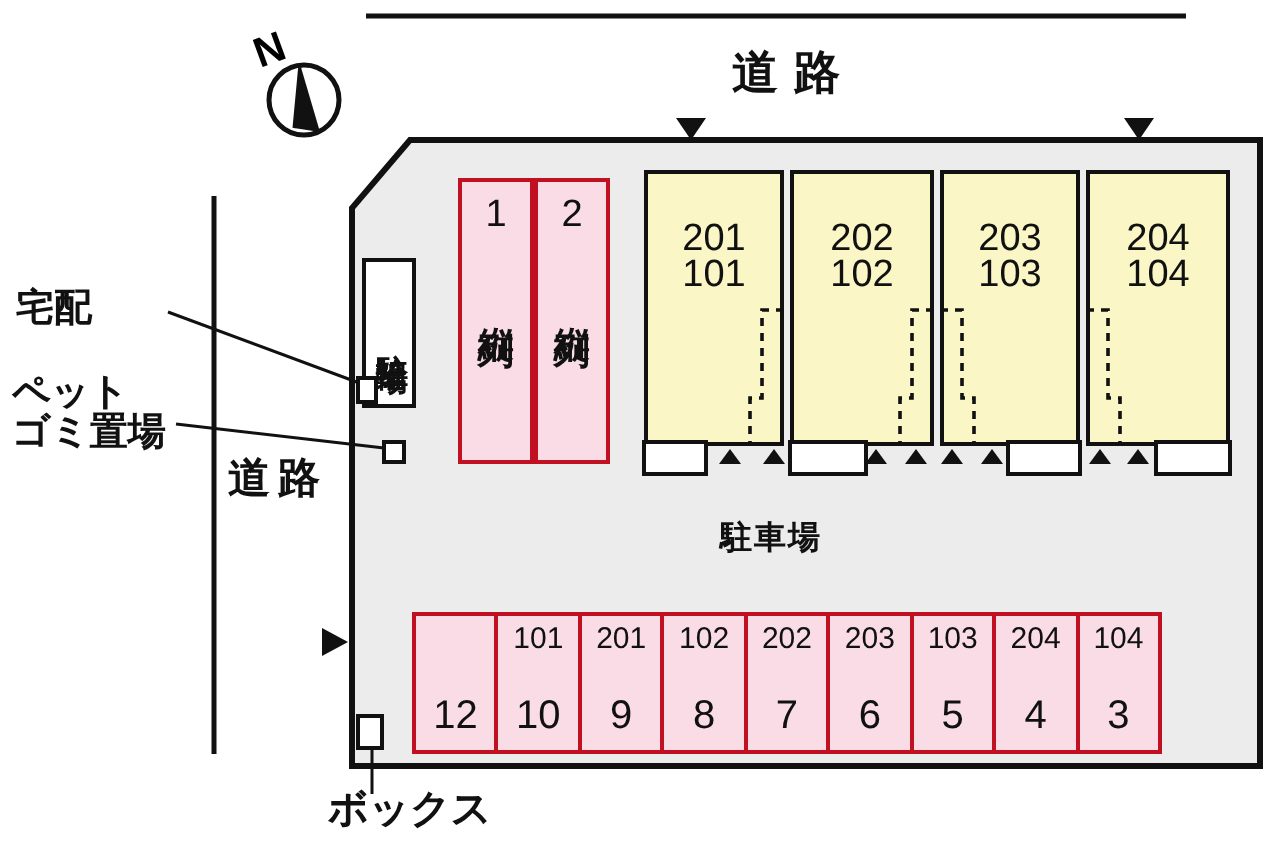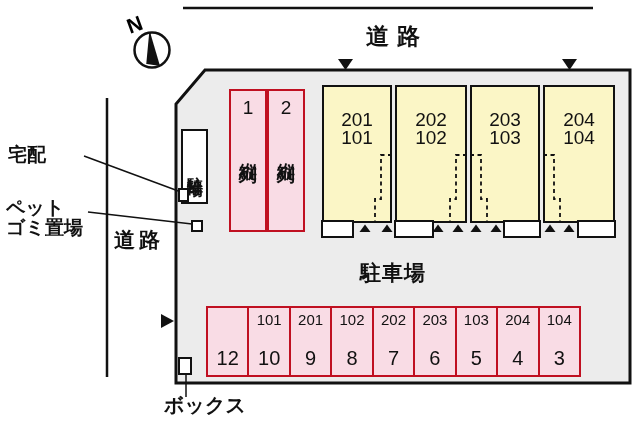--- a/index.html
+++ b/index.html
@@ -176,21 +176,21 @@
 
 <div class="abs wbox bike">
   <span>駐輪場</span>
 </div>
 <div class="abs wbox" style="left:178px;top:188px;width:11px;height:14px;"></div>
 <div class="abs wbox" style="left:191px;top:220px;width:12px;height:12px;"></div>
 <div class="abs wbox" style="left:178px;top:357px;width:14px;height:18px;"></div>
 
 <div class="lbl" style="left:358px;top:24px;width:100px;font-size:23px;letter-spacing:8px;text-indent:8px;">道路</div>
 <div class="lbl" style="left:110px;top:229px;width:64px;font-size:21px;letter-spacing:4px;text-indent:4px;">道路</div>
-<div class="lbl" style="left:360px;top:262px;width:80px;font-size:21px;letter-spacing:1px;">駐車場</div>
+<div class="lbl" style="left:360px;top:262px;width:80px;font-size:16px;letter-spacing:1px;">駐車場</div>
 <div class="lbl" style="left:164px;top:395px;width:95px;font-size:20px;">ボックス</div>
 <div class="lbl two" style="left:8px;top:145px;width:97px;font-size:19px;line-height:19.5px;">
   <div>宅配</div>
 </div>
-<div class="lbl two" style="left:6px;top:198px;width:96px;font-size:19px;line-height:19.5px;">
+<div class="lbl two" style="left:6px;top:188px;width:96px;font-size:19px;line-height:19.5px;font-family:Liberation Mono, monospace;">
   <div>ペット</div>
   <div>ゴミ置場</div>
 </div>
 
 </body></html>

